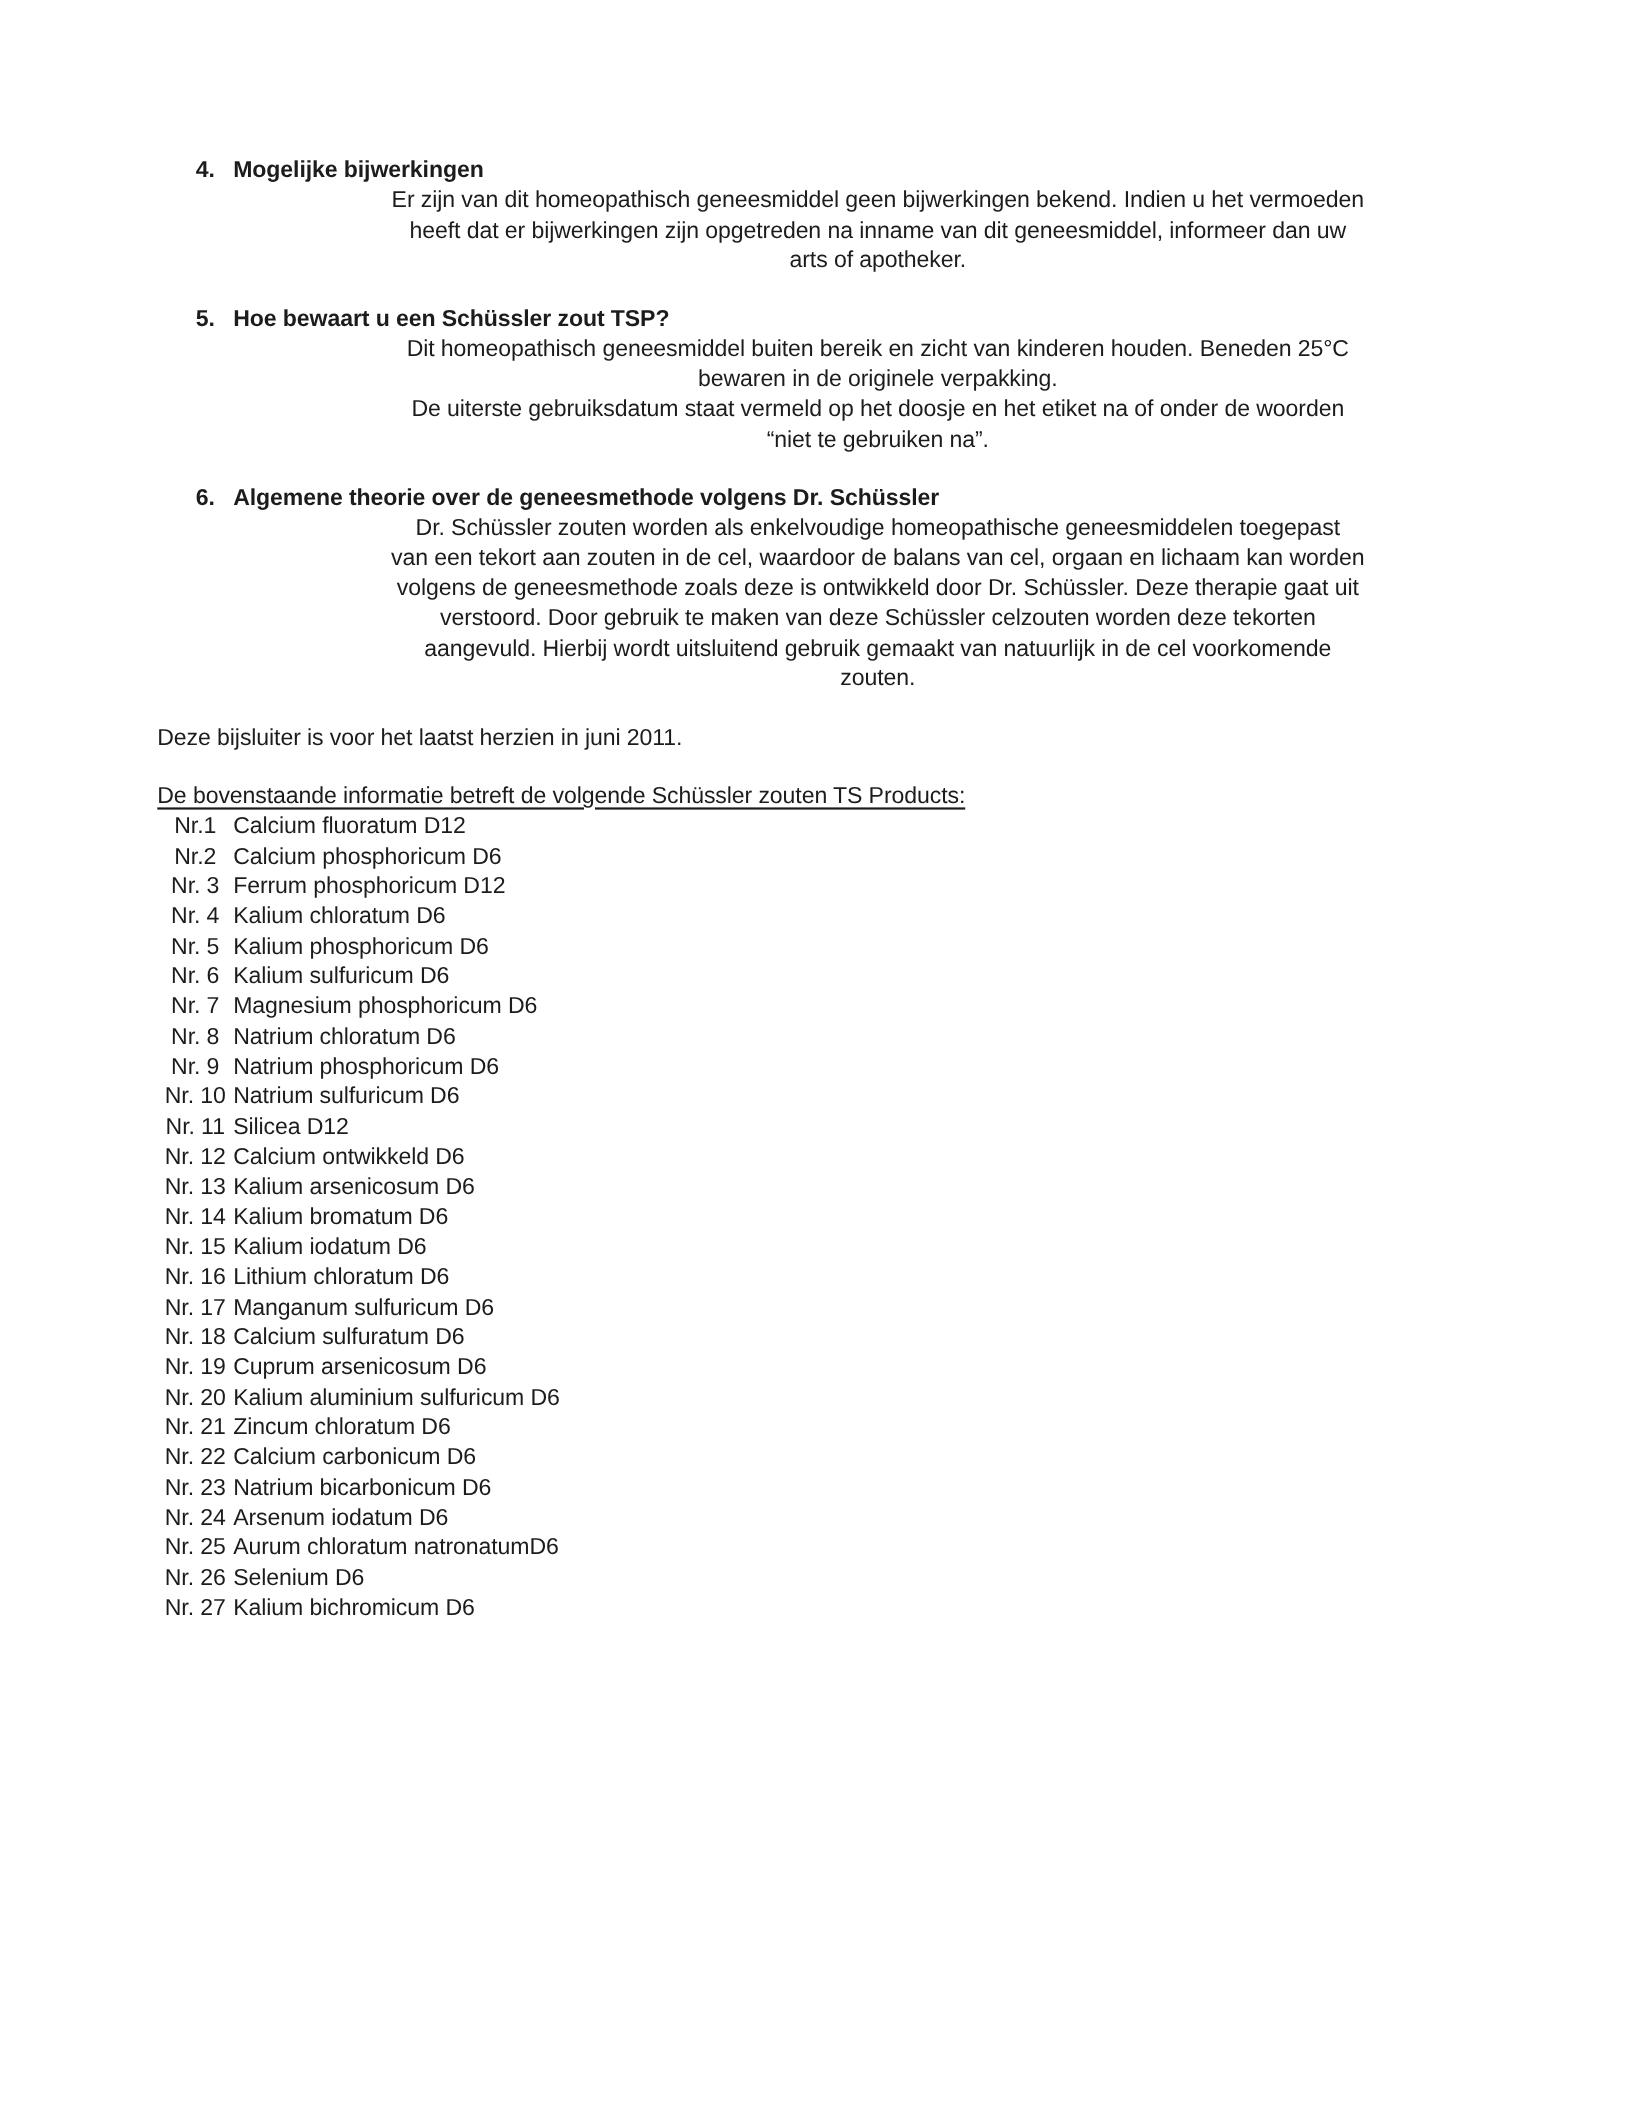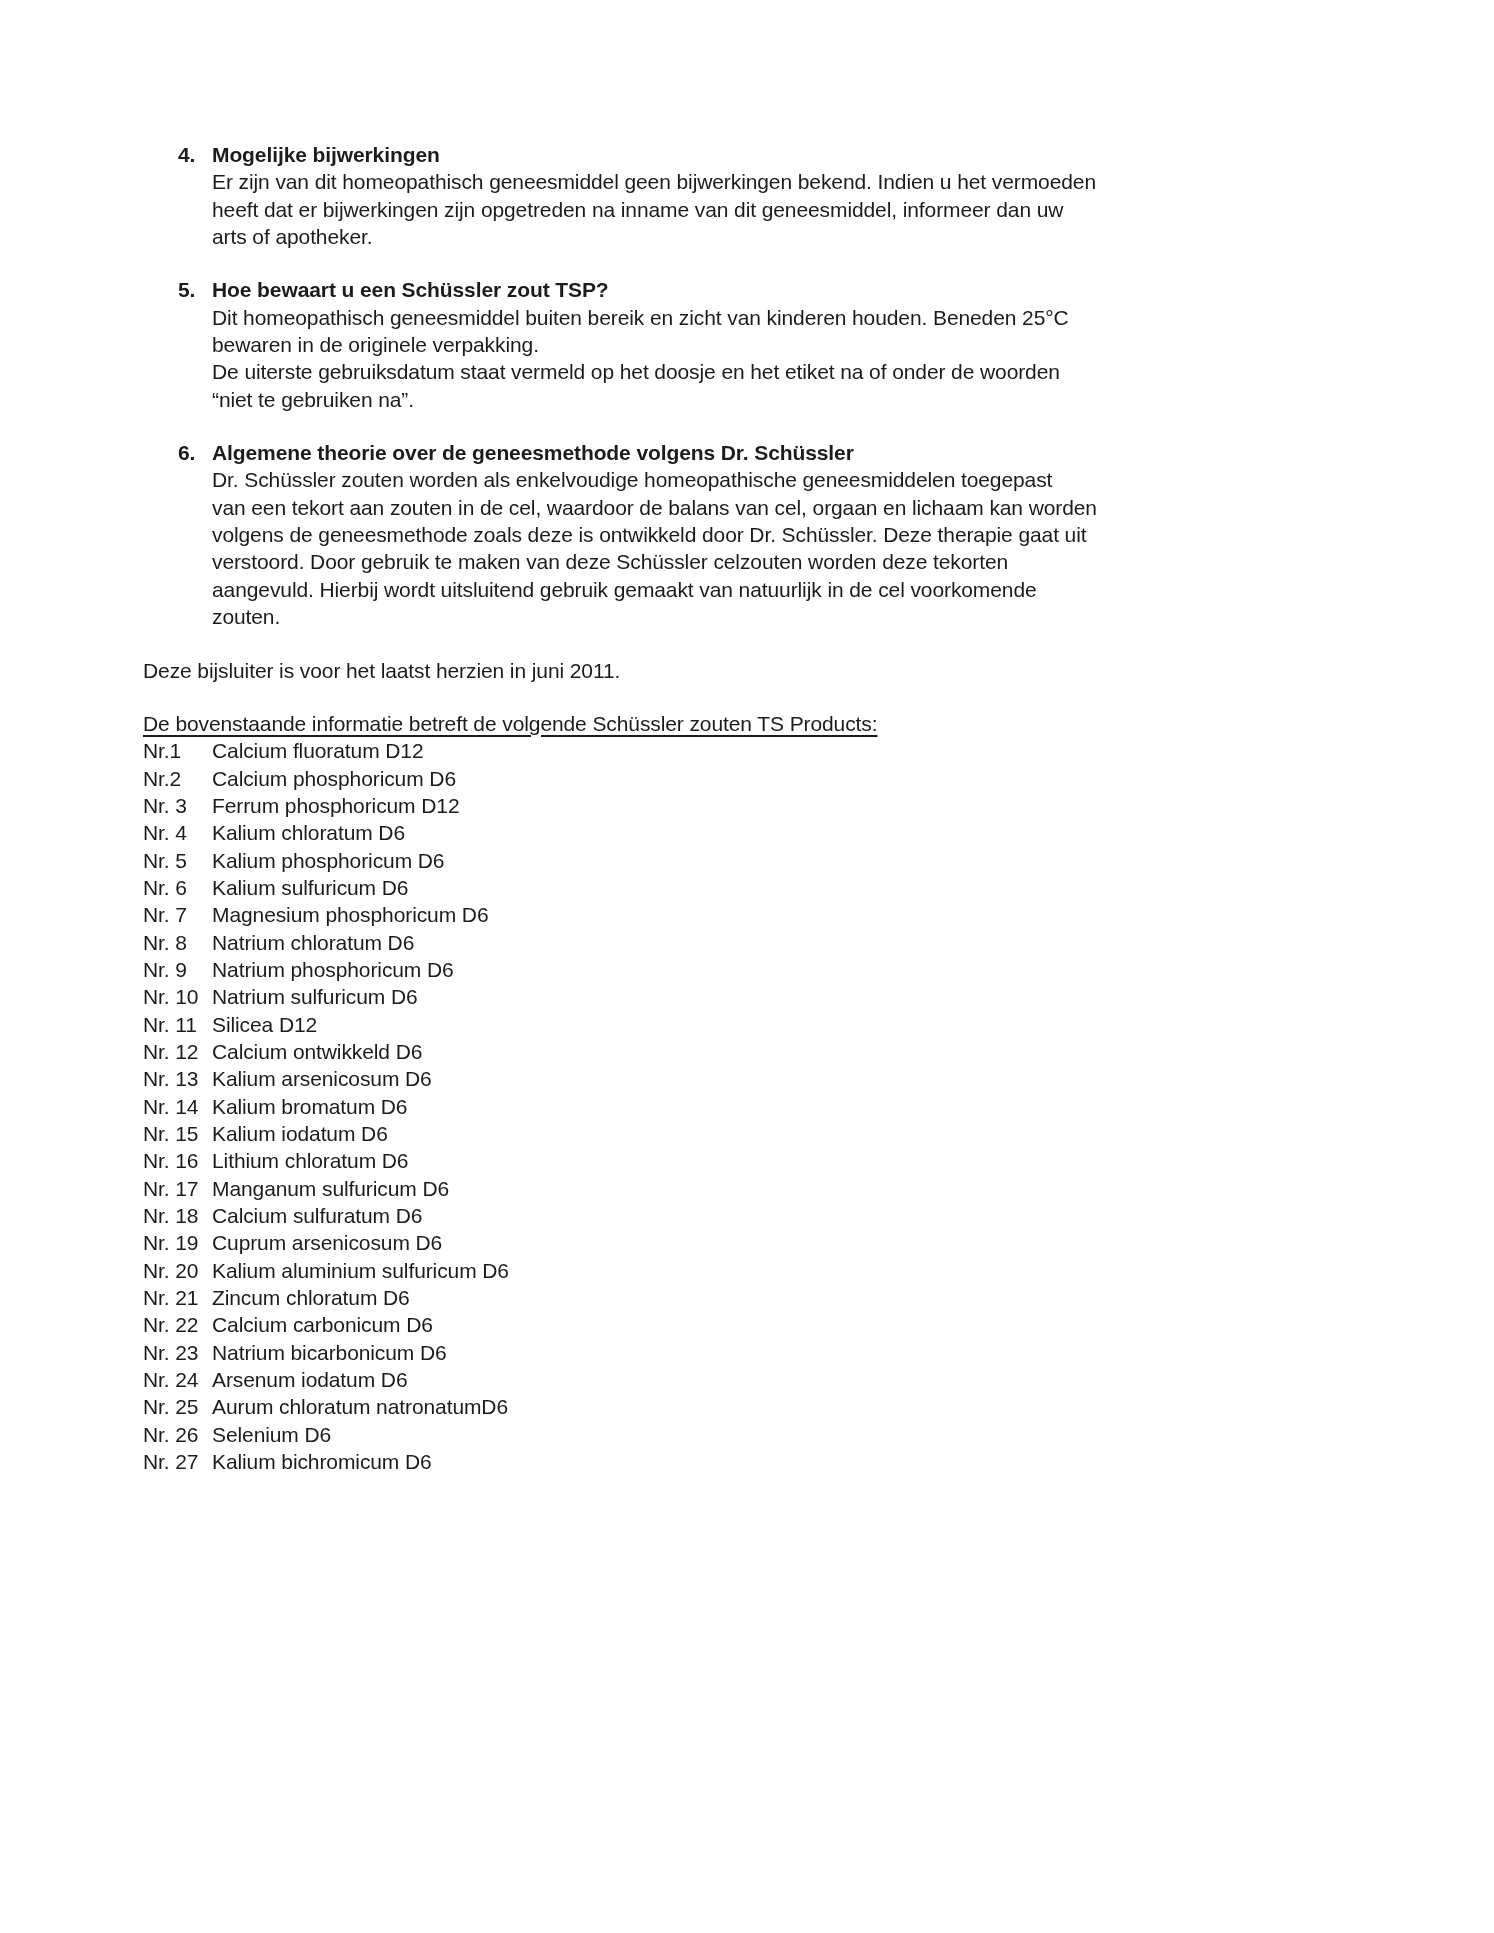--- a/index.html
+++ b/index.html
@@ -36,20 +36,21 @@
   .sec-head {
     display: flex;
     font-weight: 700;
   }
   .sec-num {
     flex: 0 0 34px;
     width: 34px;
   }
   .sec-lines {
     padding-left: 34px;
+    text-align: center;
   }
   .line {
     white-space: pre;
   }
   .revision {
     margin-top: 8px;
     margin-bottom: 0;
   }
   .products-block {
     margin-top: 26px;
@@ -57,20 +58,21 @@
   .products-heading {
     text-decoration: underline;
     text-underline-offset: 4px;
   }
   .product-row {
     display: flex;
   }
   .product-nr {
     flex: 0 0 69px;
     width: 69px;
+    text-align: center;
   }
   .product-name {
     white-space: pre;
   }
 </style>
 </head>
 <body>
 
 <div class="page">
   <div class="content">

